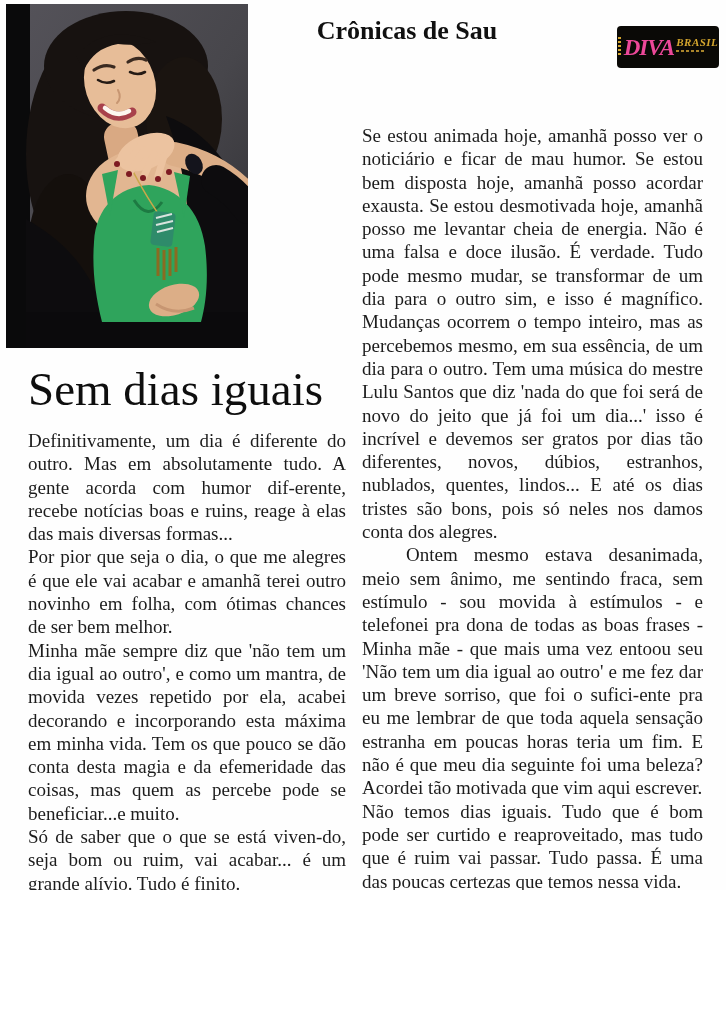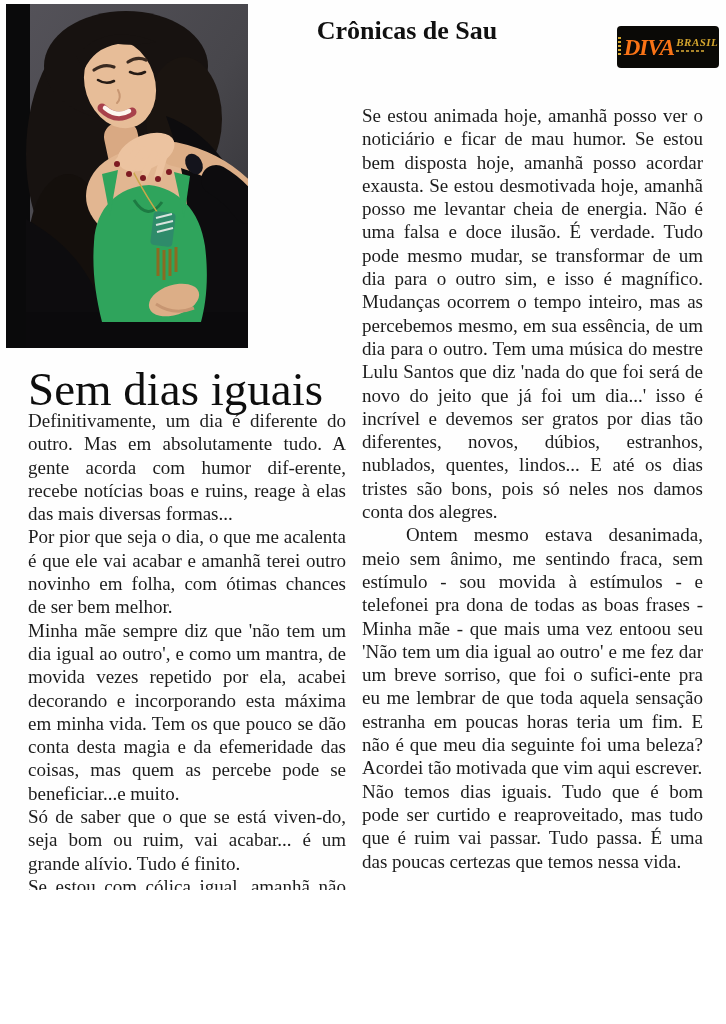--- a/index.html
+++ b/index.html
@@ -20,37 +20,37 @@
     position:absolute;left:617px;top:26px;width:102px;height:42px;
     background:#0a0906;border-radius:4px;
     display:flex;align-items:center;justify-content:center;gap:2px;
   }
   .logo-vert{
     width:3px;height:20px;margin-right:1px;
     background:repeating-linear-gradient(#d4a62e 0 2px,#0a0906 2px 4px);
   }
   .logo-diva{
     font-family:"Liberation Serif",serif;font-weight:bold;font-style:italic;
-    font-size:23px;color:#f97316;letter-spacing:-1px;line-height:1;
+    font-size:23px;color:#ec4899;letter-spacing:-1px;line-height:1;
   }
   .logo-right{display:flex;flex-direction:column;align-items:flex-start;margin-top:-6px;}
   .logo-brasil{
     font-family:"Liberation Serif",serif;font-weight:bold;font-style:italic;
     font-size:11px;color:#d4a62e;letter-spacing:.5px;line-height:1;
   }
   .logo-tagline{width:30px;height:2px;margin-top:2px;
     background:repeating-linear-gradient(90deg,#a8842a 0 3px,#0a0906 3px 5px);}
   
   .headline{
     position:absolute;left:28px;top:362px;width:322px;
     font-size:47px;line-height:54px;color:#0e0e0e;font-weight:400;
     letter-spacing:0;white-space:nowrap;
   }
   
-  .col{position:absolute;font-size:19px;line-height:23.3px;text-align:justify;color:#1c1c1c;}
+  .col{position:absolute;font-size:19px;line-height:23.3px;text-align:justify;color:#1c1c1c;margin-top:20px;}
   .col p{margin:0;}
   .col p.indent{text-indent:44px;}
   .col-left{left:28px;top:409px;width:318px;}
   .col-right{left:362px;top:104px;width:341px;}
 </style>
 </head>
 <body>
 
 <div class="page">
 
@@ -138,21 +138,21 @@
     <span class="logo-right">
       <span class="logo-brasil">BRASIL</span>
       <span class="logo-tagline"></span>
     </span>
   </div>
 
   <div class="headline">Sem dias iguais</div>
 
   <div class="col col-left">
       <p>Definitivamente, um dia é diferente do outro. Mas em absolutamente tudo. A gente acorda com humor dif-erente, recebe notícias boas e ruins, reage à elas das mais diversas formas...</p>
-      <p>Por pior que seja o dia, o que me acalenta é que ele vai acabar e amanhã terei outro novinho em folha, com ótimas chances de ser bem melhor.</p>
+      <p>Por pior que seja o dia, o que me alegres é que ele vai acabar e amanhã terei outro novinho em folha, com ótimas chances de ser bem melhor.</p>
       <p>Minha mãe sempre diz que 'não tem um dia igual ao outro', e como um mantra, de movida vezes repetido por ela, acabei decorando e incorporando esta máxima em minha vida. Tem os que pouco se dão conta desta magia e da efemeridade das coisas, mas quem as percebe pode se beneficiar...e muito.</p>
       <p>Só de saber que o que se está viven-do, seja bom ou ruim, vai acabar... é um grande alívio.  Tudo é finito.</p>
       <p>Se estou com cólica igual, amanhã não estarei mais.</p>
     </div>
   <div class="col col-right">
       <p>Se estou animada hoje, amanhã posso ver o noticiário e ficar de mau humor. Se estou bem disposta hoje, amanhã posso acordar exausta. Se estou desmotivada hoje, amanhã posso me levantar cheia de energia. Não é uma falsa e doce ilusão. É verdade. Tudo pode mesmo mudar, se transformar de um dia para o outro sim, e isso é magnífico.  Mudanças ocorrem o tempo inteiro, mas as percebemos mesmo, em sua essência, de um dia para o outro.  Tem uma música do mestre Lulu Santos que diz 'nada do que foi será de novo do jeito que já foi um dia...' isso é incrível e devemos ser gratos por dias tão diferentes, novos, dúbios, estranhos, nublados, quentes, lindos... E até os dias tristes são bons, pois só neles nos damos conta dos alegres.</p>
       <p class="indent">Ontem mesmo estava desanimada, meio sem ânimo, me sentindo fraca, sem estímulo - sou movida à estímulos - e telefonei pra dona de todas as boas frases - Minha mãe - que mais uma vez entoou seu 'Não tem um dia igual ao outro' e me fez dar um breve sorriso, que foi o sufici-ente pra eu me lembrar de que toda aquela sensação estranha em poucas horas teria um fim. E não é que meu dia seguinte foi uma beleza? Acordei tão motivada que vim aqui escrever.</p>
       <p>Não temos dias iguais. Tudo que é bom pode ser curtido e reaproveitado, mas tudo que é ruim vai passar. Tudo passa. É uma das poucas certezas que temos nessa vida.</p>
     </div>
 

